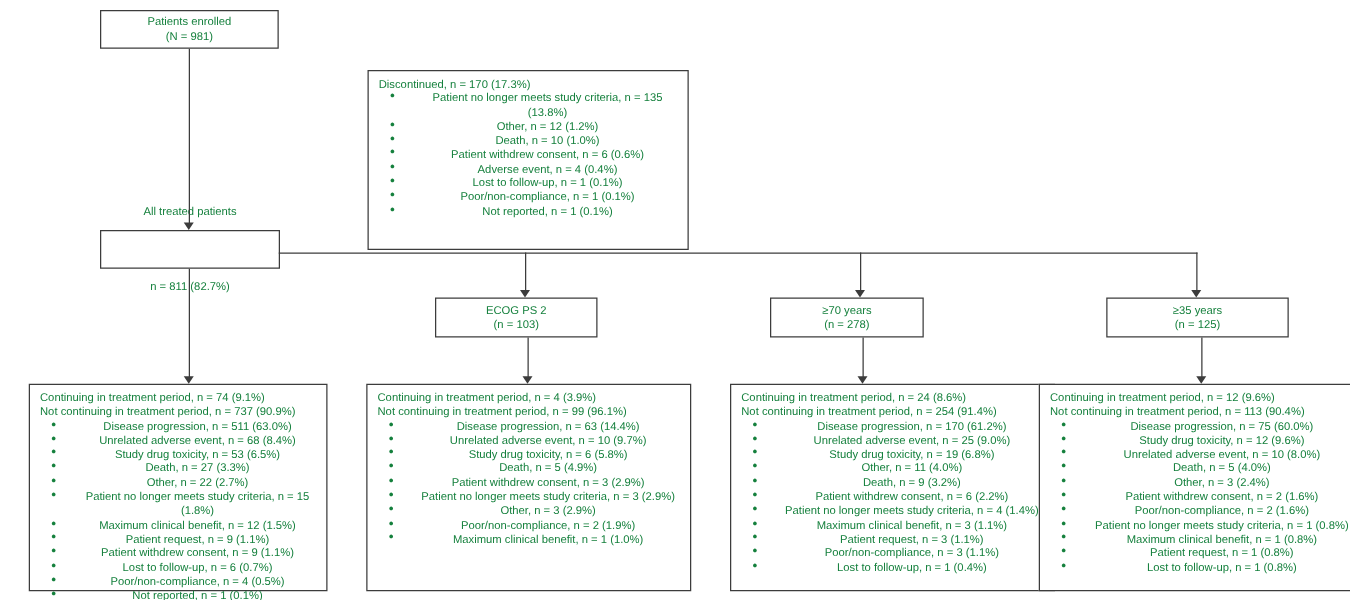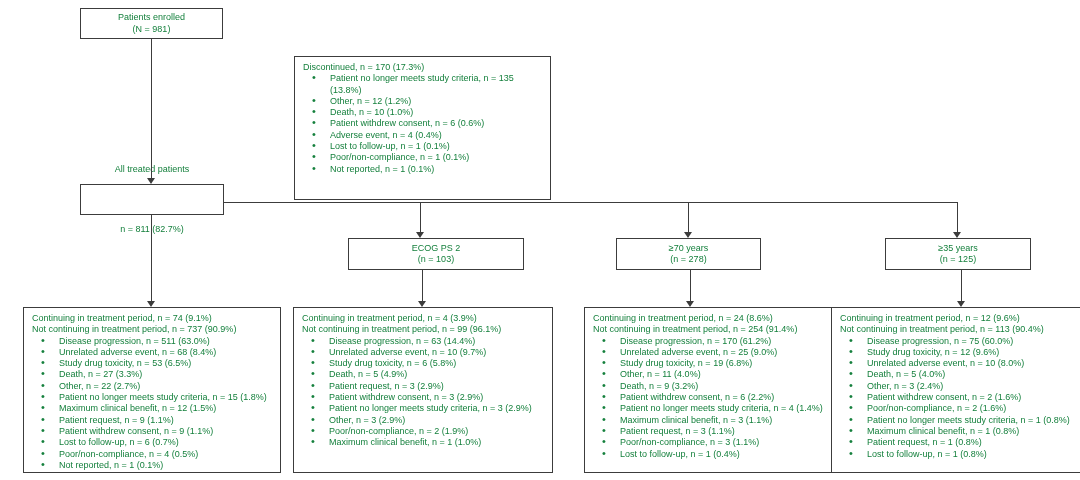--- a/index.html
+++ b/index.html
@@ -23,21 +23,21 @@
   }
   .center-box {
     display: flex;
     flex-direction: column;
     align-items: center;
     justify-content: center;
     text-align: center;
   }
   .list-box { padding: 5px 4px 4px 8px; }
   .list-box ul { margin: 0; padding: 0; list-style: none; }
-  .list-box li { position: relative; padding-left: 27px; }
+  .list-box li { position: relative; padding-left: 27px; text-align: center; }
   .list-box li::before { content: "\2022"; position: absolute; left: 9px; top: -1px; font-size: 11px; }
   .vline { position: absolute; width: 1px; background: #3c3c3c; }
   .hline { position: absolute; height: 1px; background: #3c3c3c; }
   .arrow-down {
     position: absolute;
     width: 0; height: 0;
     border-left: 4px solid transparent;
     border-right: 4px solid transparent;
     border-top: 6px solid #3c3c3c;
   }
@@ -64,34 +64,34 @@
         <li>Poor/non-compliance, n = 1 (0.1%)</li>
         <li>Not reported, n = 1 (0.1%)</li>
       </ul>
   </div>
 
   <div class="box center-box" style="left:64px; top:184px; width:144px; height:31px;gap:48px;">
     <div>All treated patients</div>
     <div>n = 811 (82.7%)</div>
   </div>
 
-  <div class="box center-box" style="left:332px; top:238px; width:176px; height:32px;">
+  <div class="box center-box" style="left:332px; top:238px; width:130px; height:32px;">
     <div>ECOG PS 2</div>
     <div>(n = 103)</div>
   </div>
-  <div class="box center-box" style="left:600px; top:238px; width:145px; height:32px;">
+  <div class="box center-box" style="left:600px; top:238px; width:123px; height:32px;">
     <div>≥70 years</div>
     <div>(n = 278)</div>
   </div>
   <div class="box center-box" style="left:869px; top:238px; width:146px; height:32px;">
     <div>≥35 years</div>
     <div>(n = 125)</div>
   </div>
 
-  <div class="box list-box" style="left:7px; top:307px; width:258px; height:166px;">
+  <div class="box list-box" style="left:7px; top:307px; width:239px; height:166px;">
     <div>Continuing in treatment period, n = 74 (9.1%)</div>
     <div>Not continuing in treatment period, n = 737 (90.9%)</div>
     <ul>
         <li>Disease progression, n = 511 (63.0%)</li>
         <li>Unrelated adverse event, n = 68 (8.4%)</li>
         <li>Study drug toxicity, n = 53 (6.5%)</li>
         <li>Death, n = 27 (3.3%)</li>
         <li>Other, n = 22 (2.7%)</li>
         <li>Patient no longer meets study criteria, n = 15 (1.8%)</li>
         <li>Maximum clinical benefit, n = 12 (1.5%)</li>
@@ -103,21 +103,20 @@
       </ul>
   </div>
   <div class="box list-box" style="left:277px; top:307px; width:260px; height:166px;">
     <div>Continuing in treatment period, n = 4 (3.9%)</div>
     <div>Not continuing in treatment period, n = 99 (96.1%)</div>
     <ul>
         <li>Disease progression, n = 63 (14.4%)</li>
         <li>Unrelated adverse event, n = 10 (9.7%)</li>
         <li>Study drug toxicity, n = 6 (5.8%)</li>
         <li>Death, n = 5 (4.9%)</li>
-        <li>Patient request, n = 3 (2.9%)</li>
         <li>Patient withdrew consent, n = 3 (2.9%)</li>
         <li>Patient no longer meets study criteria, n = 3 (2.9%)</li>
         <li>Other, n = 3 (2.9%)</li>
         <li>Poor/non-compliance, n = 2 (1.9%)</li>
         <li>Maximum clinical benefit, n = 1 (1.0%)</li>
       </ul>
   </div>
   <div class="box list-box" style="left:568px; top:307px; width:260px; height:166px;">
     <div>Continuing in treatment period, n = 24 (8.6%)</div>
     <div>Not continuing in treatment period, n = 254 (91.4%)</div>

